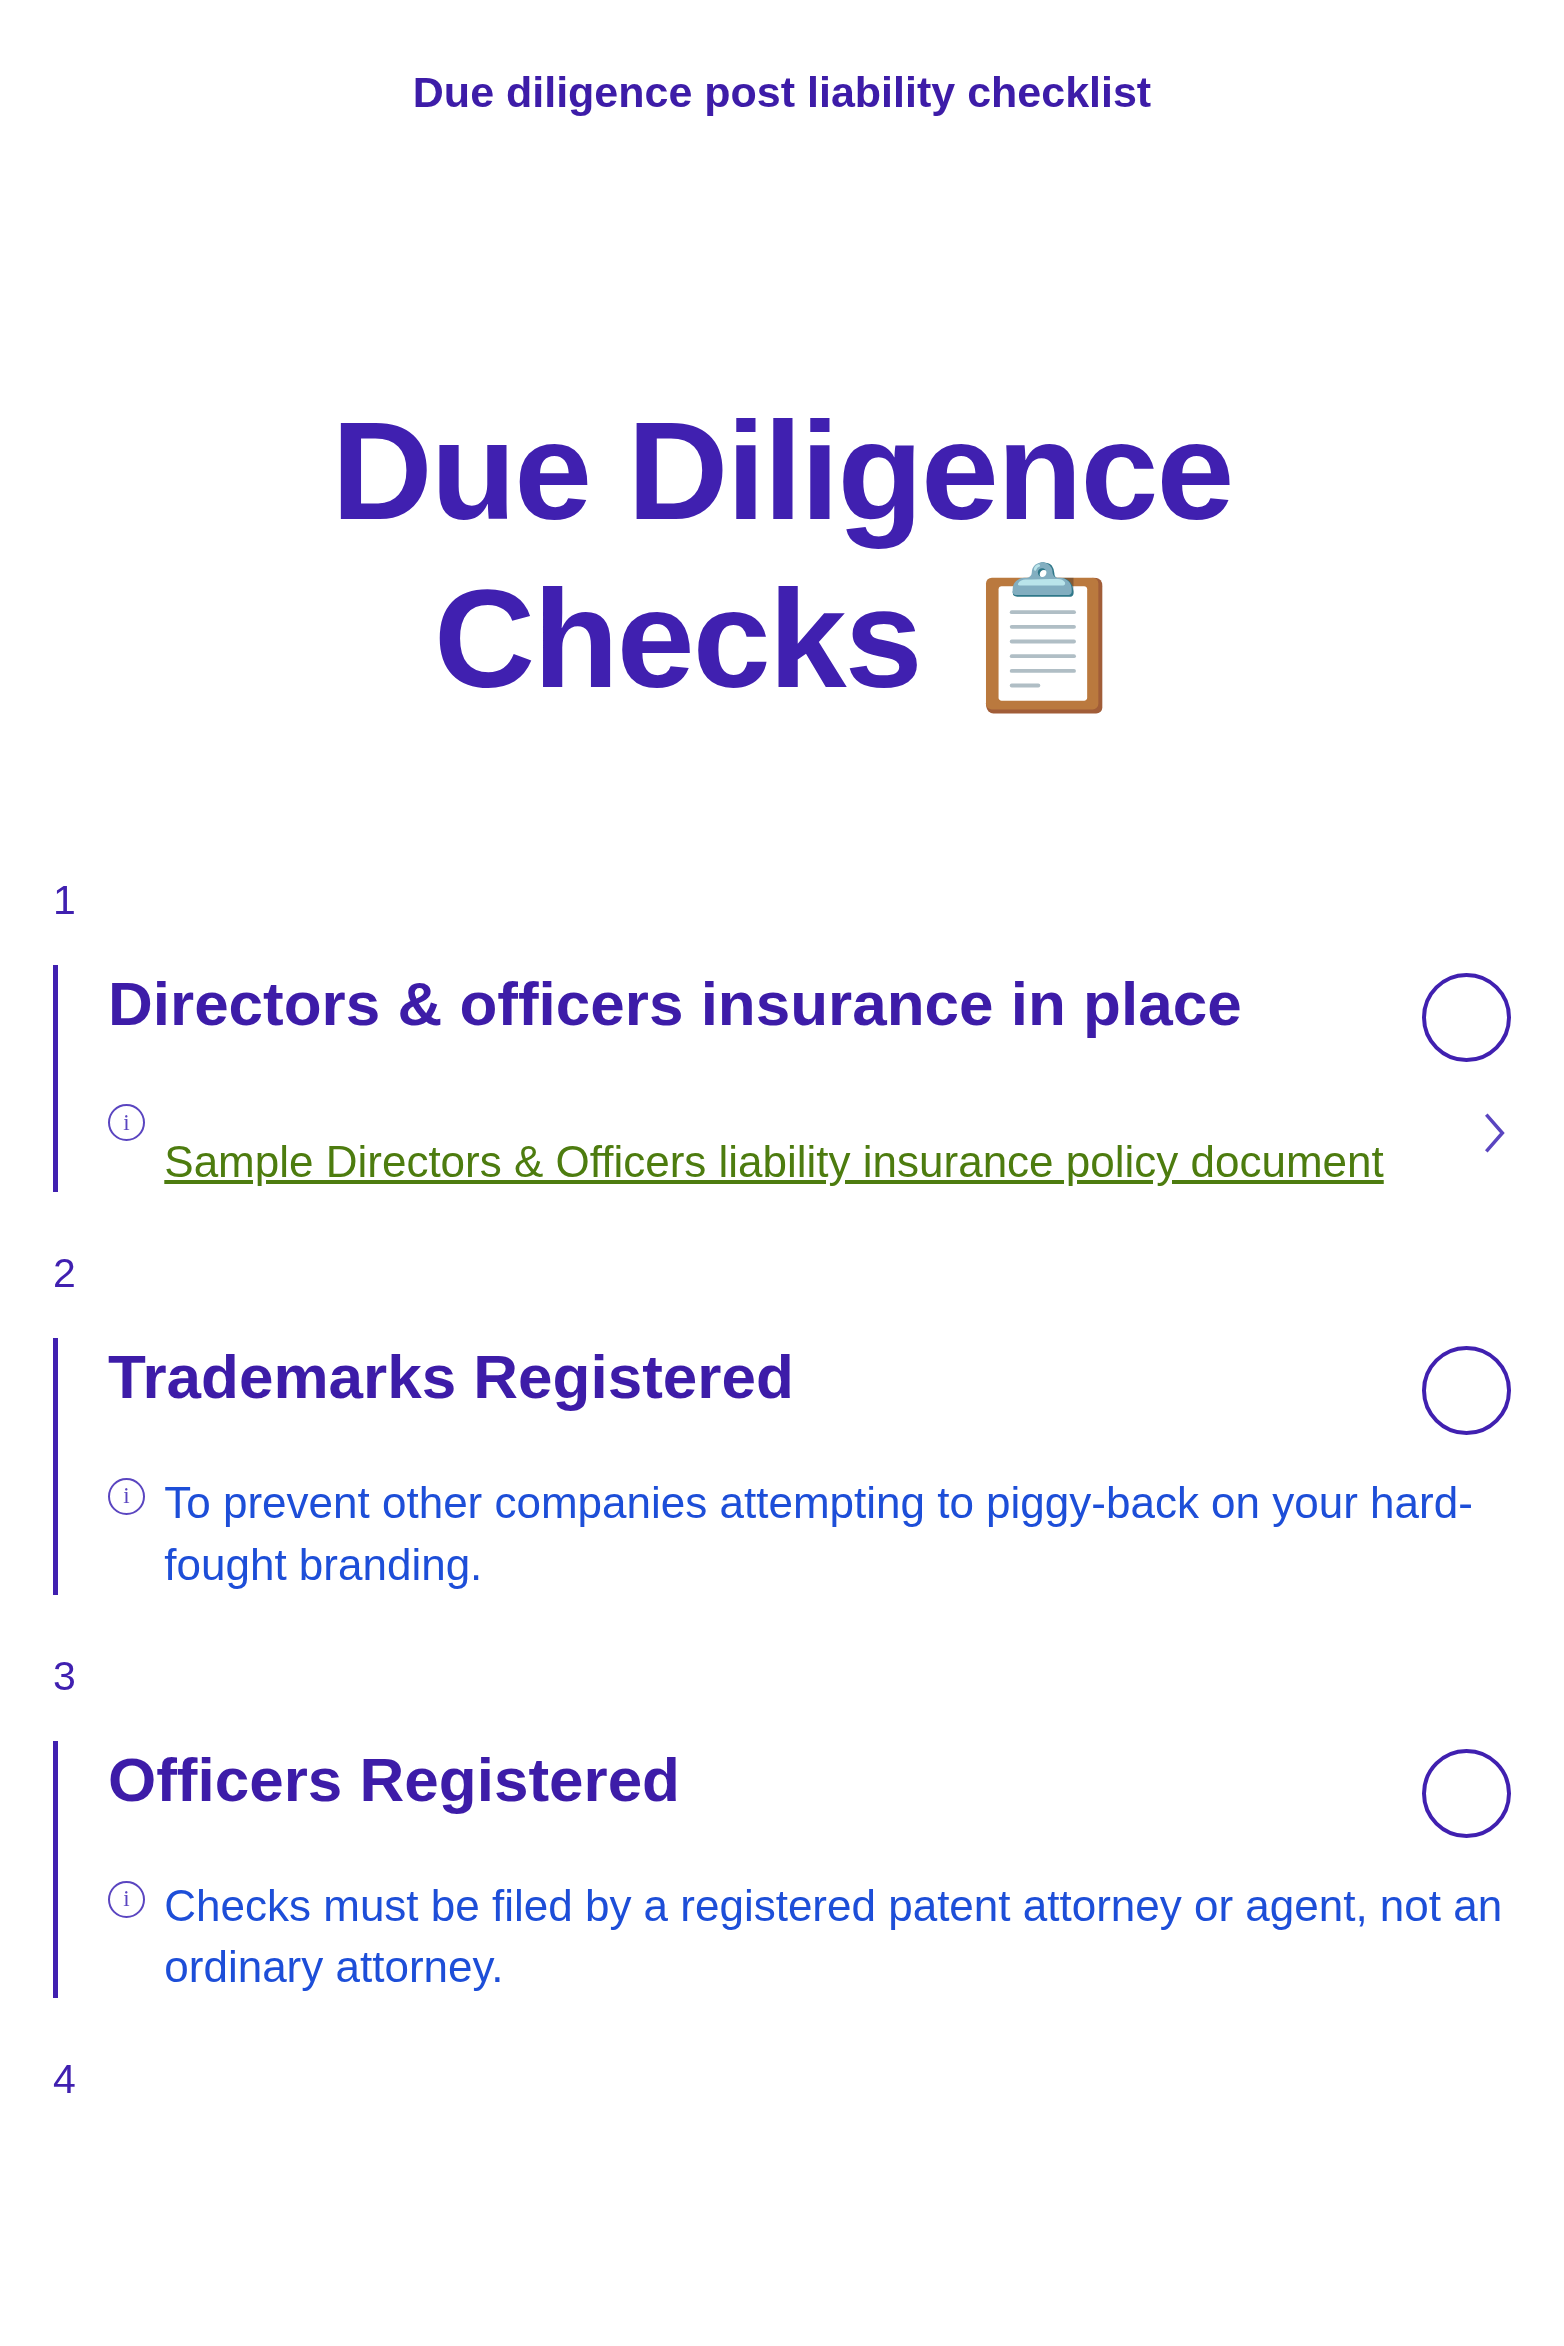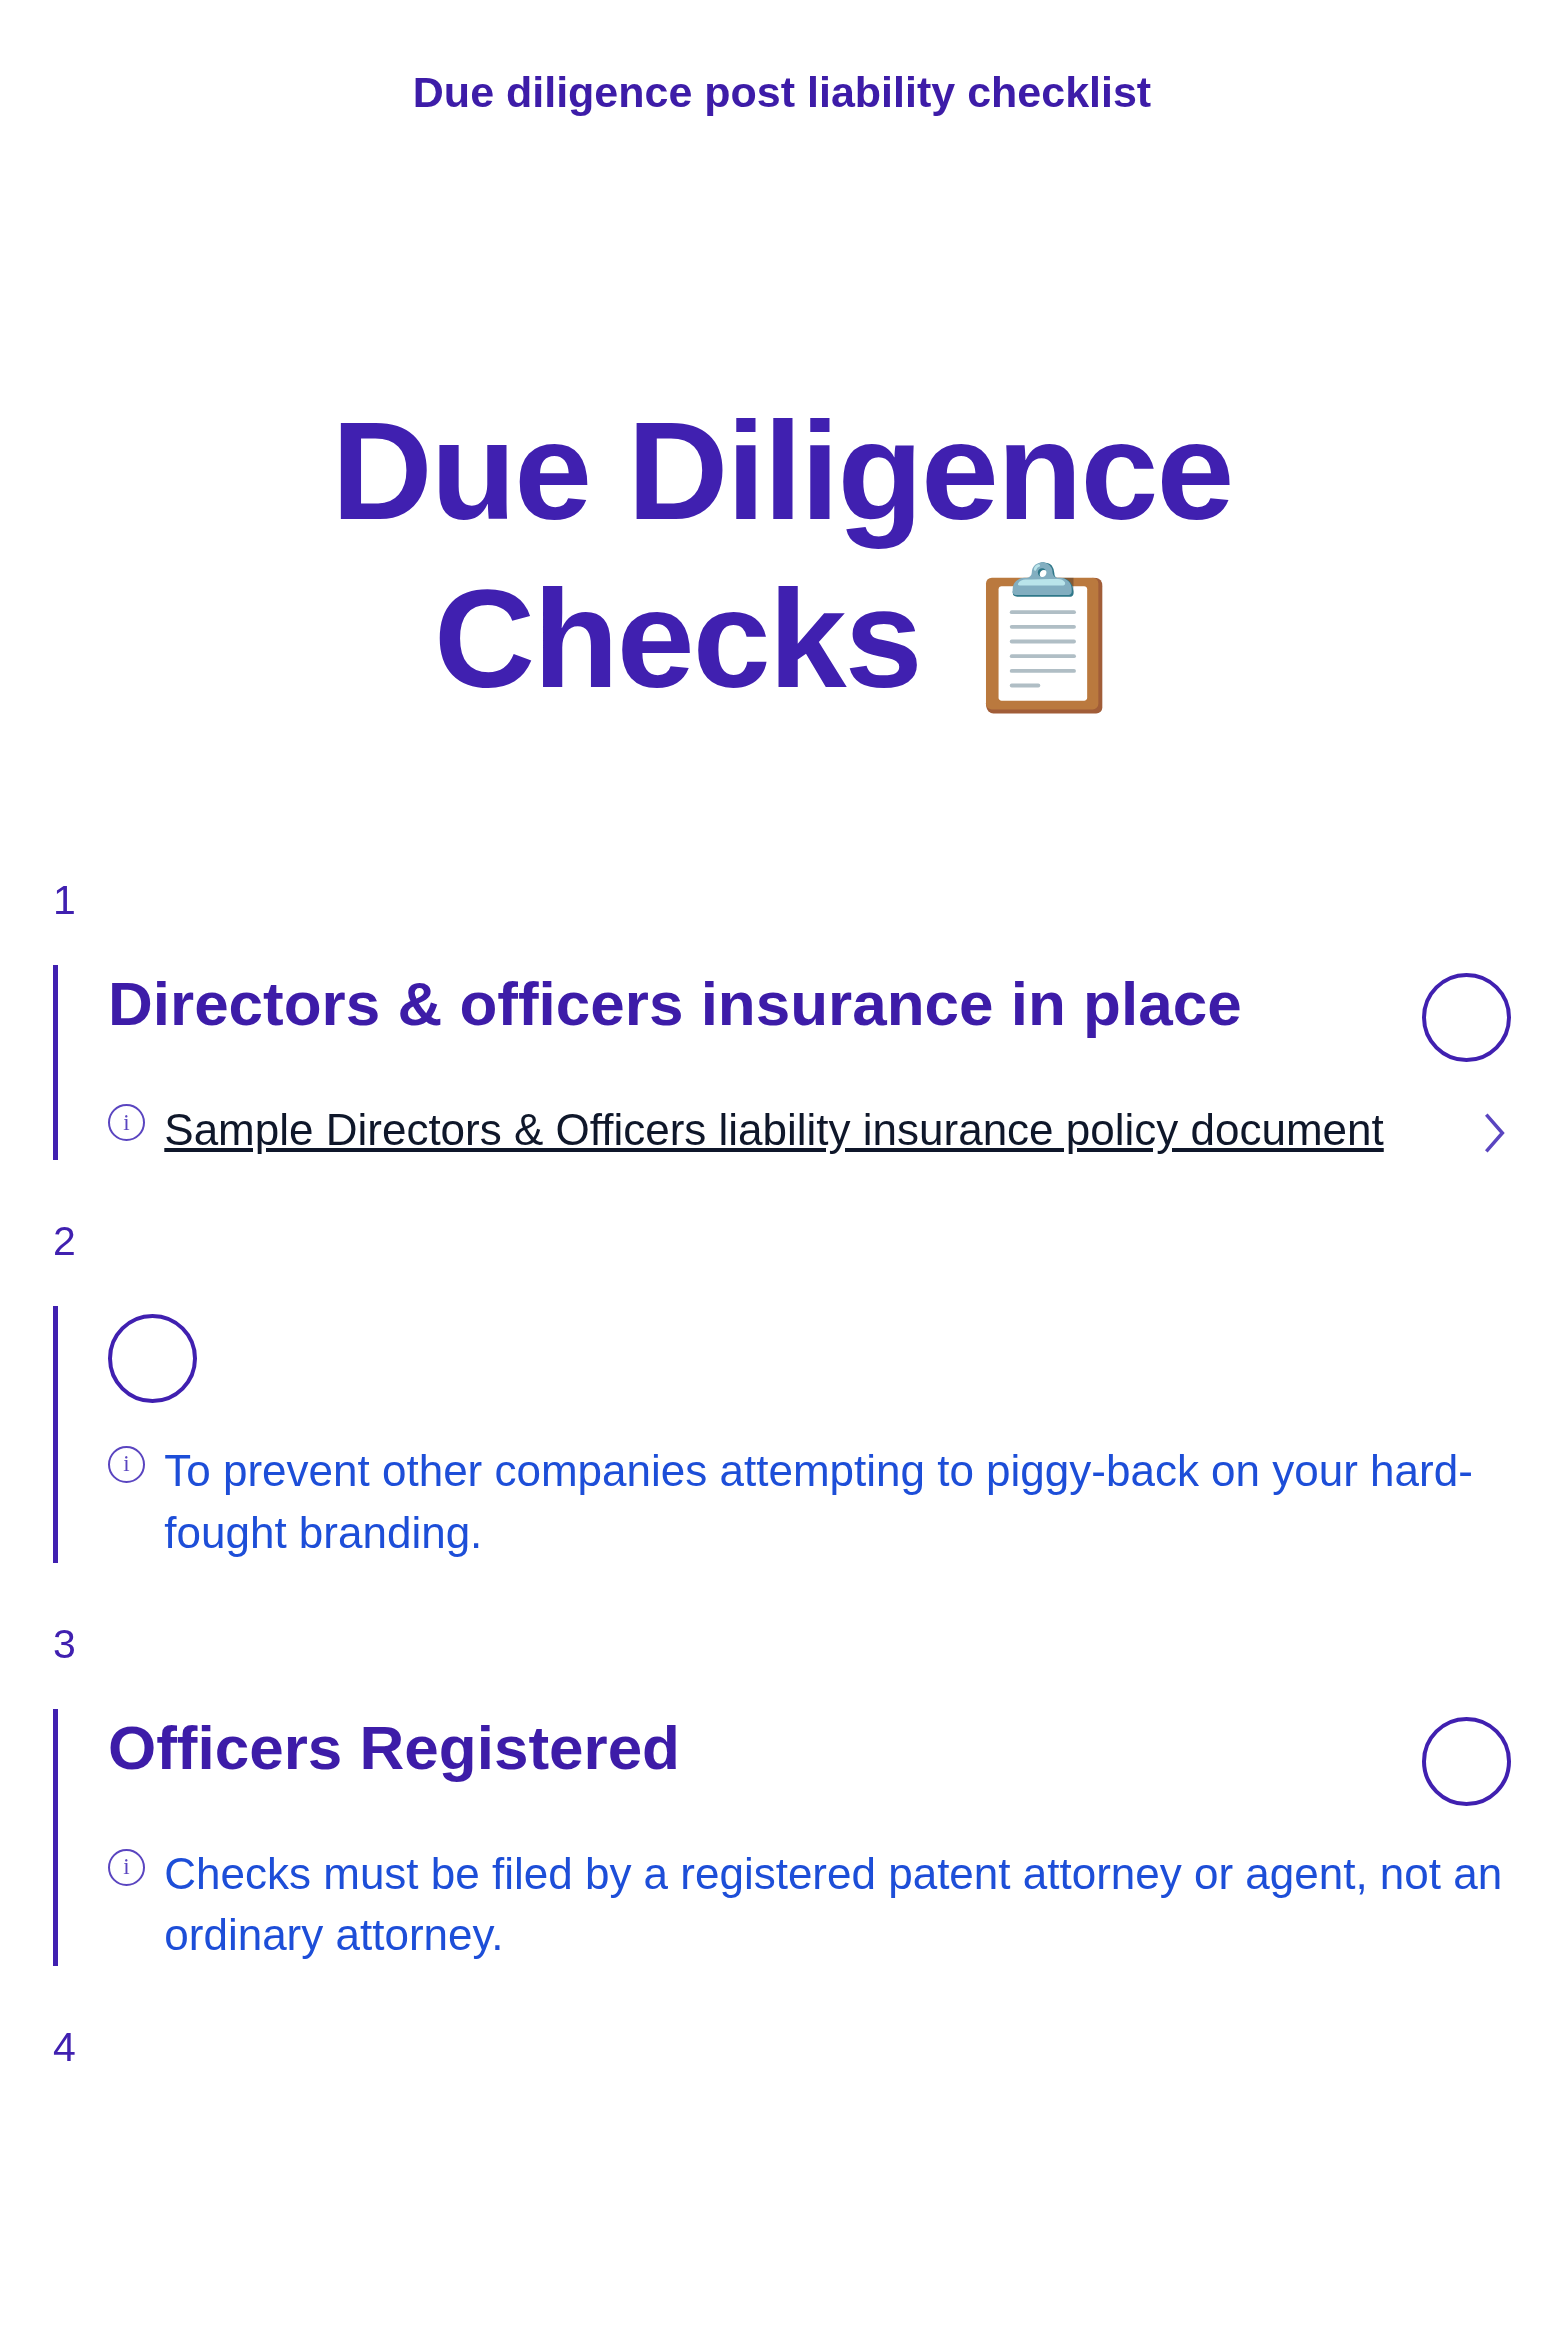--- a/index.html
+++ b/index.html
@@ -98,21 +98,22 @@
       font-family: Georgia, serif;
     }
     .info-text {
       font-size: 44px;
       line-height: 1.4;
       color: #1d4ed8;
       flex: 1;
     }
     .info-text-link {
       text-decoration: underline;
-      color: #0f172a;
+      color: #4d7c0f;
+      margin-top: 32px;
     }
     .chevron-right {
       position: absolute;
       right: 0;
       top: 11.6px;
     }
     .chevron-right svg {
       width: 31px;
       height: 46px;
     }
@@ -148,20 +149,21 @@
         <svg viewBox="0 0 24 40" fill="none" stroke="#5a45c0" stroke-width="3">
           <polyline points="4,4 18,20 4,36"></polyline>
         </svg>
       </div>
     </div>
   </div>
 
   <div class="item-number">2</div>
   <div class="item-block">
     <div class="item-header">
+      <div class="item-title">Trademarks Registered</div>
       <div class="checkbox-circle"></div>
     </div>
     <div class="item-info">
       <div class="info-icon">
         <span class="info-icon-i">i</span>
       </div>
       <div class="info-text">To prevent other companies attempting to piggy-back on your hard-fought branding.</div>
     </div>
   </div>
 

